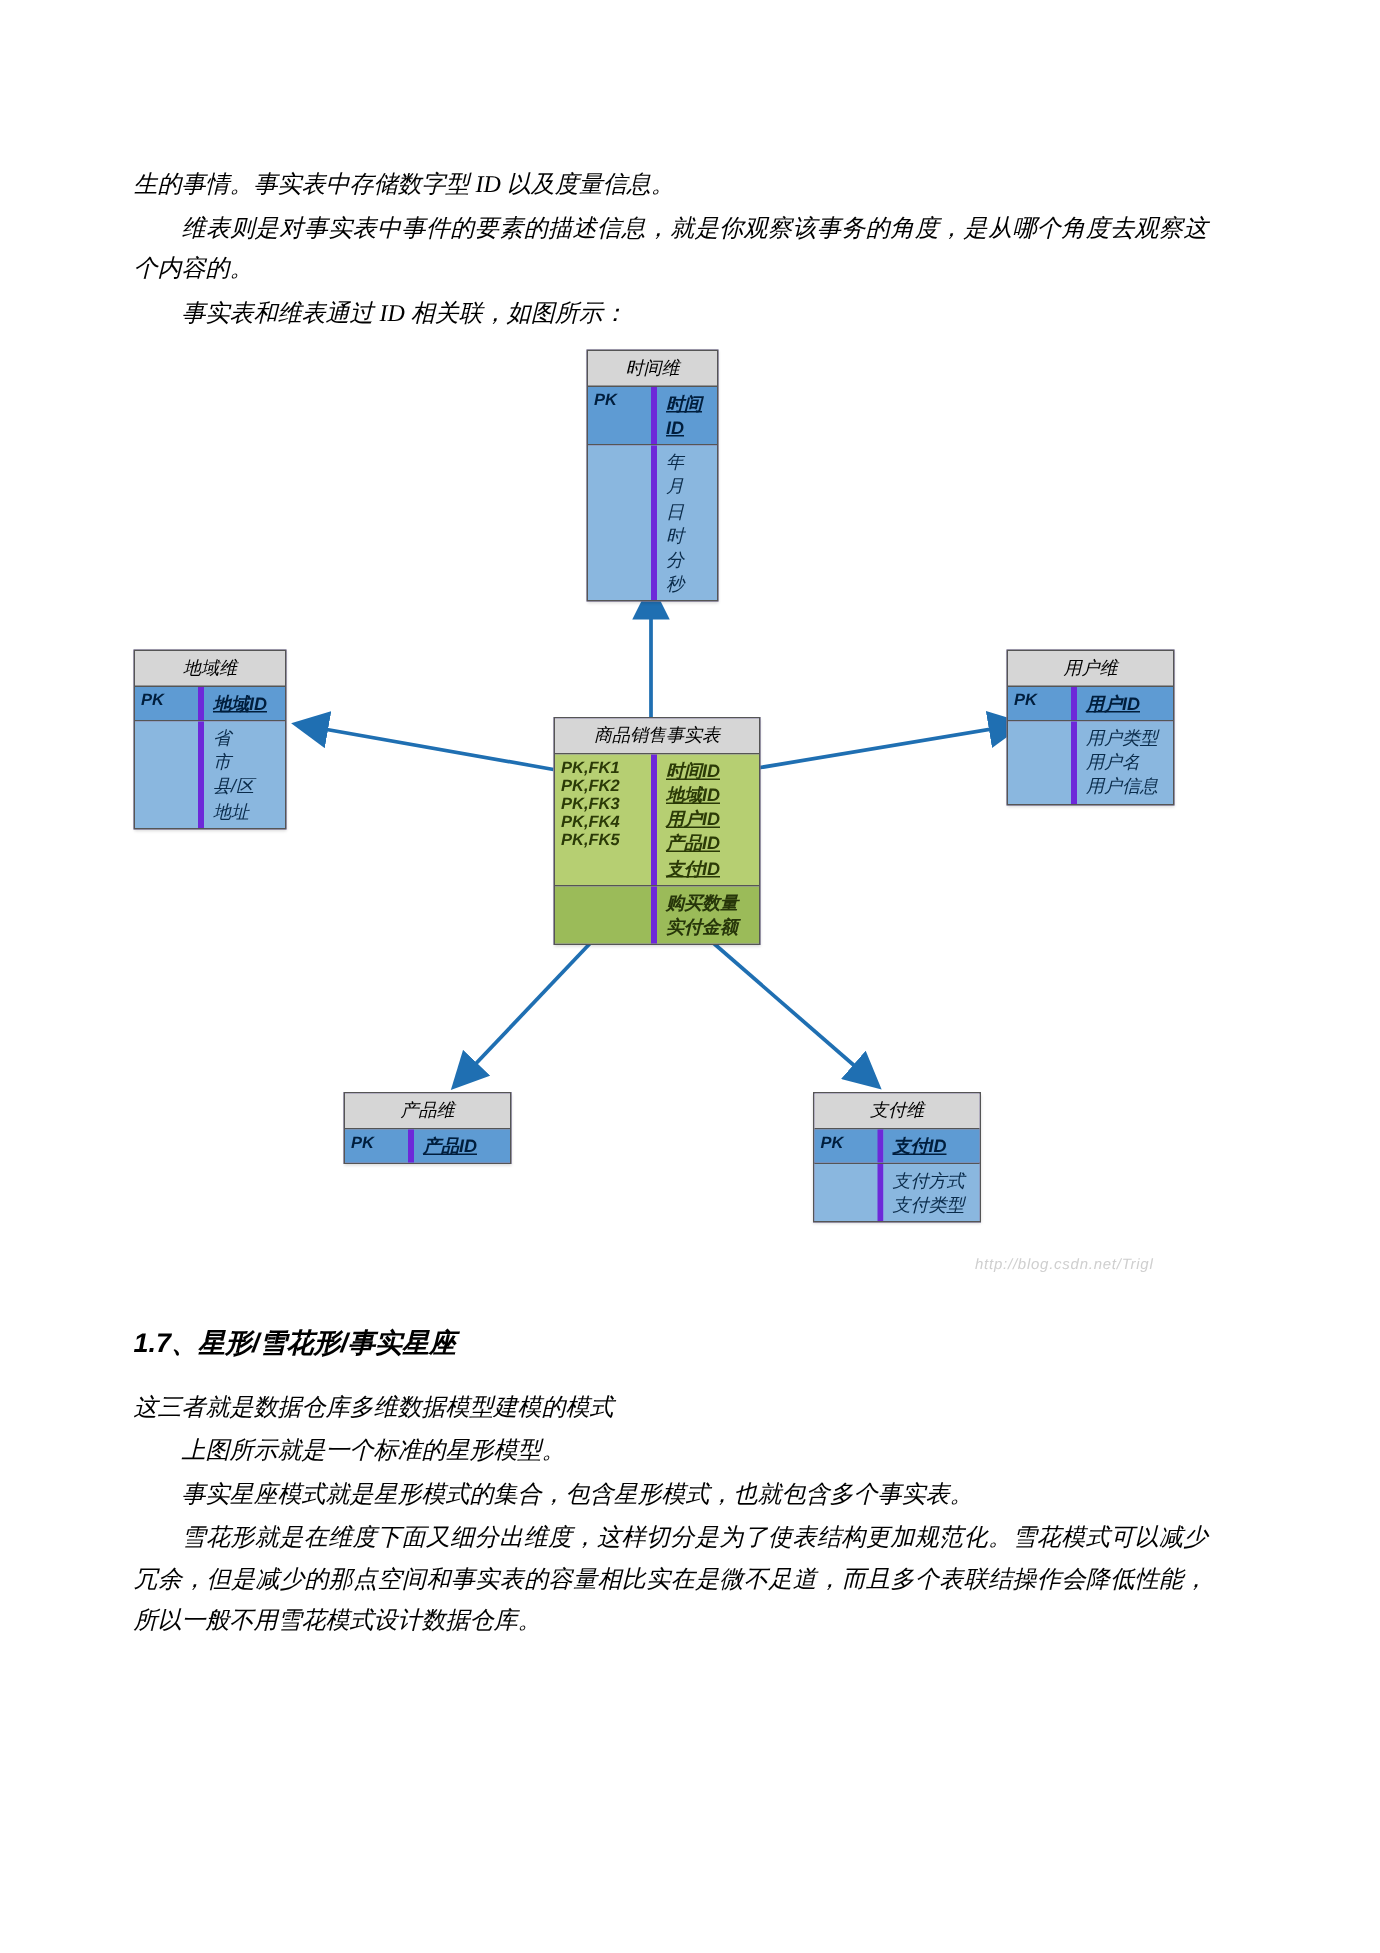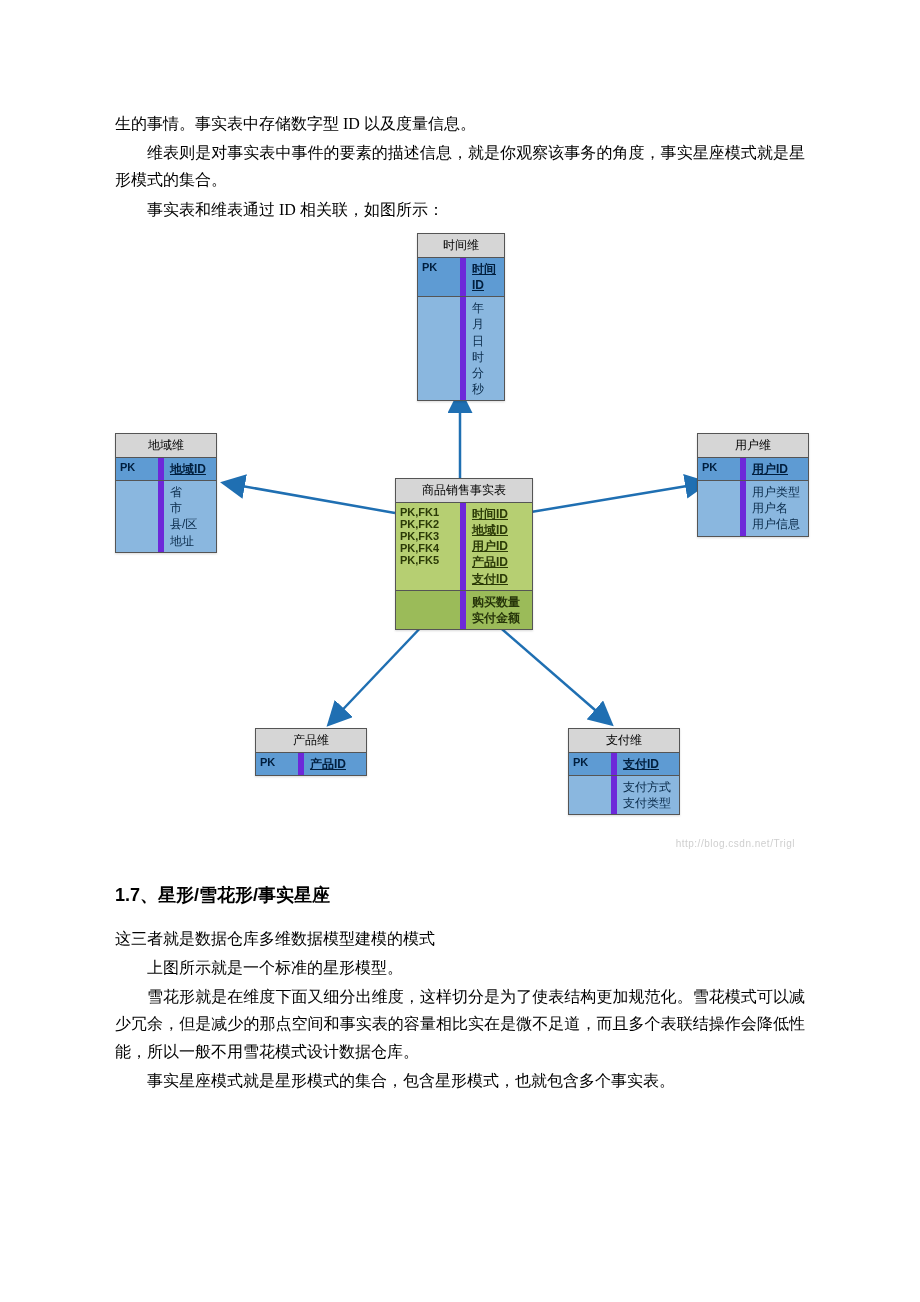--- a/index.html
+++ b/index.html
@@ -5,21 +5,22 @@
   body {
     margin: 0;
     padding: 0;
     background: #fff;
     font-family: "SimSun", "宋体", serif;
     font-size: 16px;
     color: #000;
     width: 920px;
   }
   .page {
-    padding: 110px 115px 100px 115px;
+    padding: 110px 115px 100px 89px;
+    font-style: italic;
   }
   .para {
     line-height: 1.7;
     margin: 0 0 2px 0;
     text-align: justify;
   }
   .indent {
     text-indent: 2em;
   }
   .diagram-wrap {
@@ -50,21 +51,21 @@
     border-bottom: 1px solid #555;
   }
   .ent .row {
     display: flex;
     border-bottom: 1px solid #555;
   }
   .ent .row:last-child { border-bottom: none; }
   .ent .cell-k {
     width: 34px;
     padding: 3px 4px;
-    border-right: 6px solid #6d28d9;
+    border-right: 4px solid #6d28d9;
     font-family: Arial, sans-serif;
     font-weight: bold;
     font-size: 11px;
   }
   .ent .cell-v {
     flex: 1;
     padding: 3px 6px;
     line-height: 1.35;
   }
   .ent .pk-link {
@@ -97,21 +98,21 @@
     font-size: 10px;
     letter-spacing: .5px;
   }
 </style>
 </head>
 <body>
 
 <div class="page">
 
   <p class="para">生的事情。事实表中存储数字型 ID 以及度量信息。</p>
-  <p class="para indent">维表则是对事实表中事件的要素的描述信息，就是你观察该事务的角度，事实星座模式就是星形模式的集合。</p>
+  <p class="para indent">维表则是对事实表中事件的要素的描述信息，就是你观察该事务的角度，是从哪个角度去观察这个内容的。</p>
   <p class="para indent">事实表和维表通过 ID 相关联，如图所示：</p>
 
   <div class="diagram-wrap">
     <svg class="arrows" viewBox="0 0 690 620">
       <defs>
         <marker id="ah" markerWidth="10" markerHeight="10" refX="8" refY="5" orient="auto">
           <path d="M0,0 L10,5 L0,10 Z" fill="#1f6fb2"></path>
         </marker>
       </defs>
 
@@ -214,16 +215,16 @@
       </div>
     </div>
 
     <div class="watermark">http://blog.csdn.net/Trigl</div>
   </div>
 
   <h2 class="sec">1.7、星形/雪花形/事实星座</h2>
 
   <p class="para">这三者就是数据仓库多维数据模型建模的模式</p>
   <p class="para indent">上图所示就是一个标准的星形模型。</p>
+  <p class="para indent">事实星座模式就是星形模式的集合，包含星形模式，也就包含多个事实表。</p>
   <p class="para indent">雪花形就是在维度下面又细分出维度，这样切分是为了使表结构更加规范化。雪花模式可以减少冗余，但是减少的那点空间和事实表的容量相比实在是微不足道，而且多个表联结操作会降低性能，所以一般不用雪花模式设计数据仓库。</p>
-  <p class="para indent">事实星座模式就是星形模式的集合，包含星形模式，也就包含多个事实表。</p>
 
 </div>
 
 </body></html>

